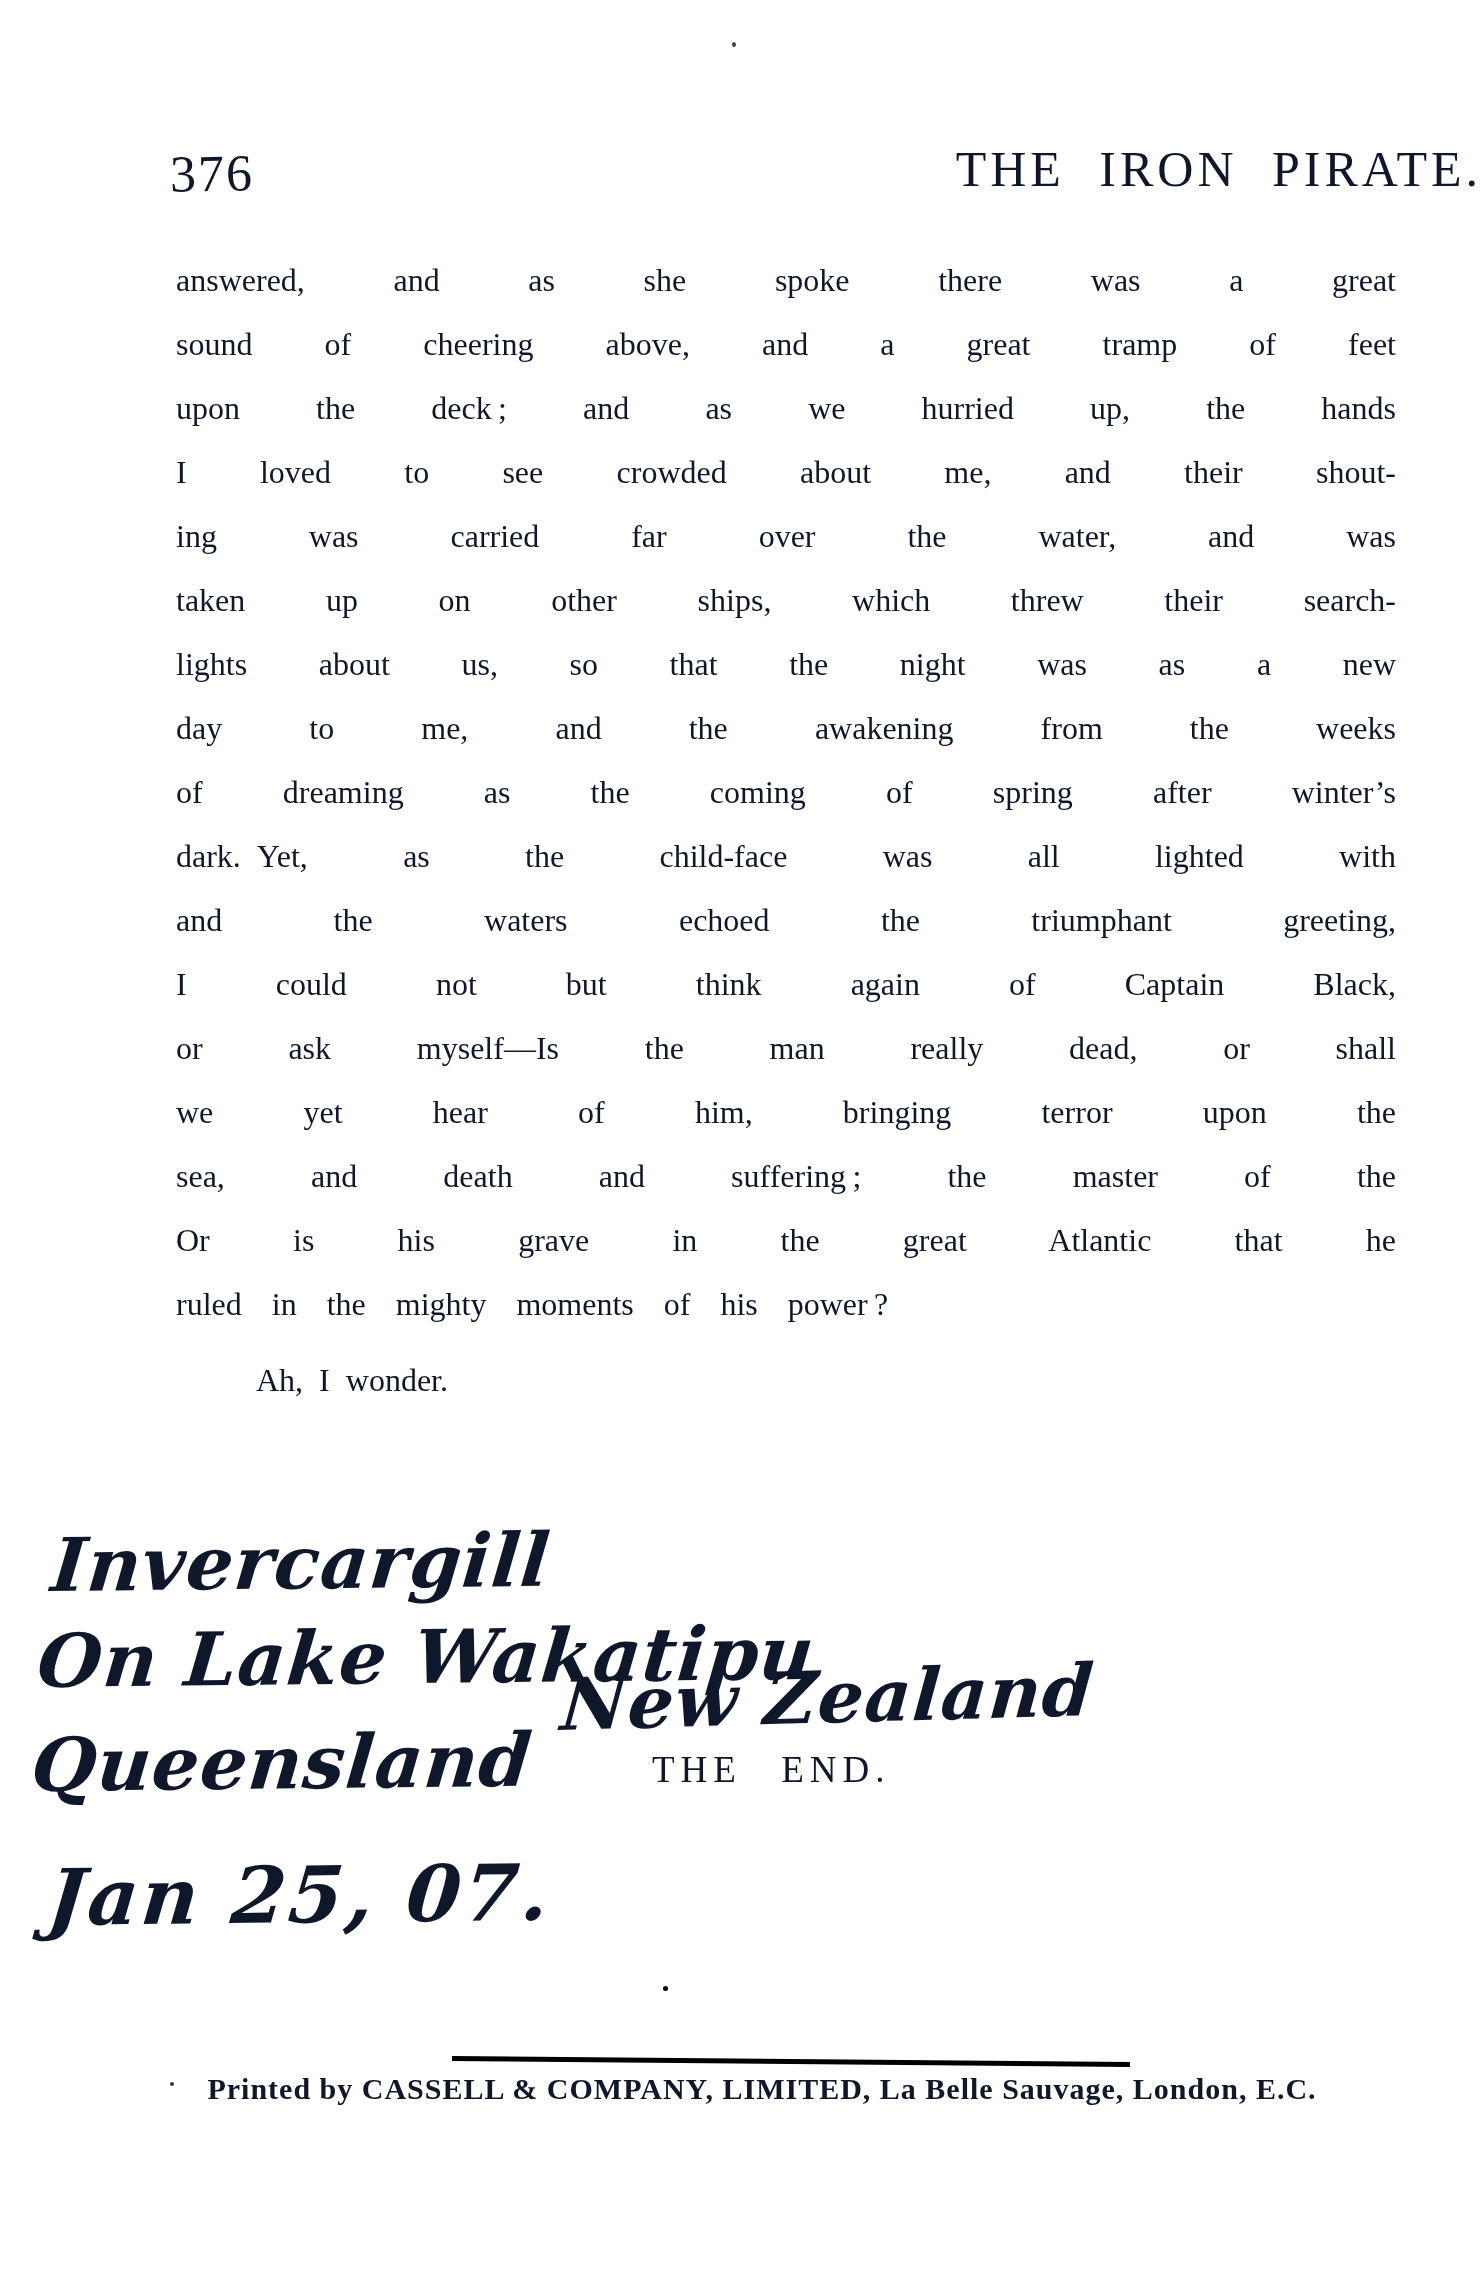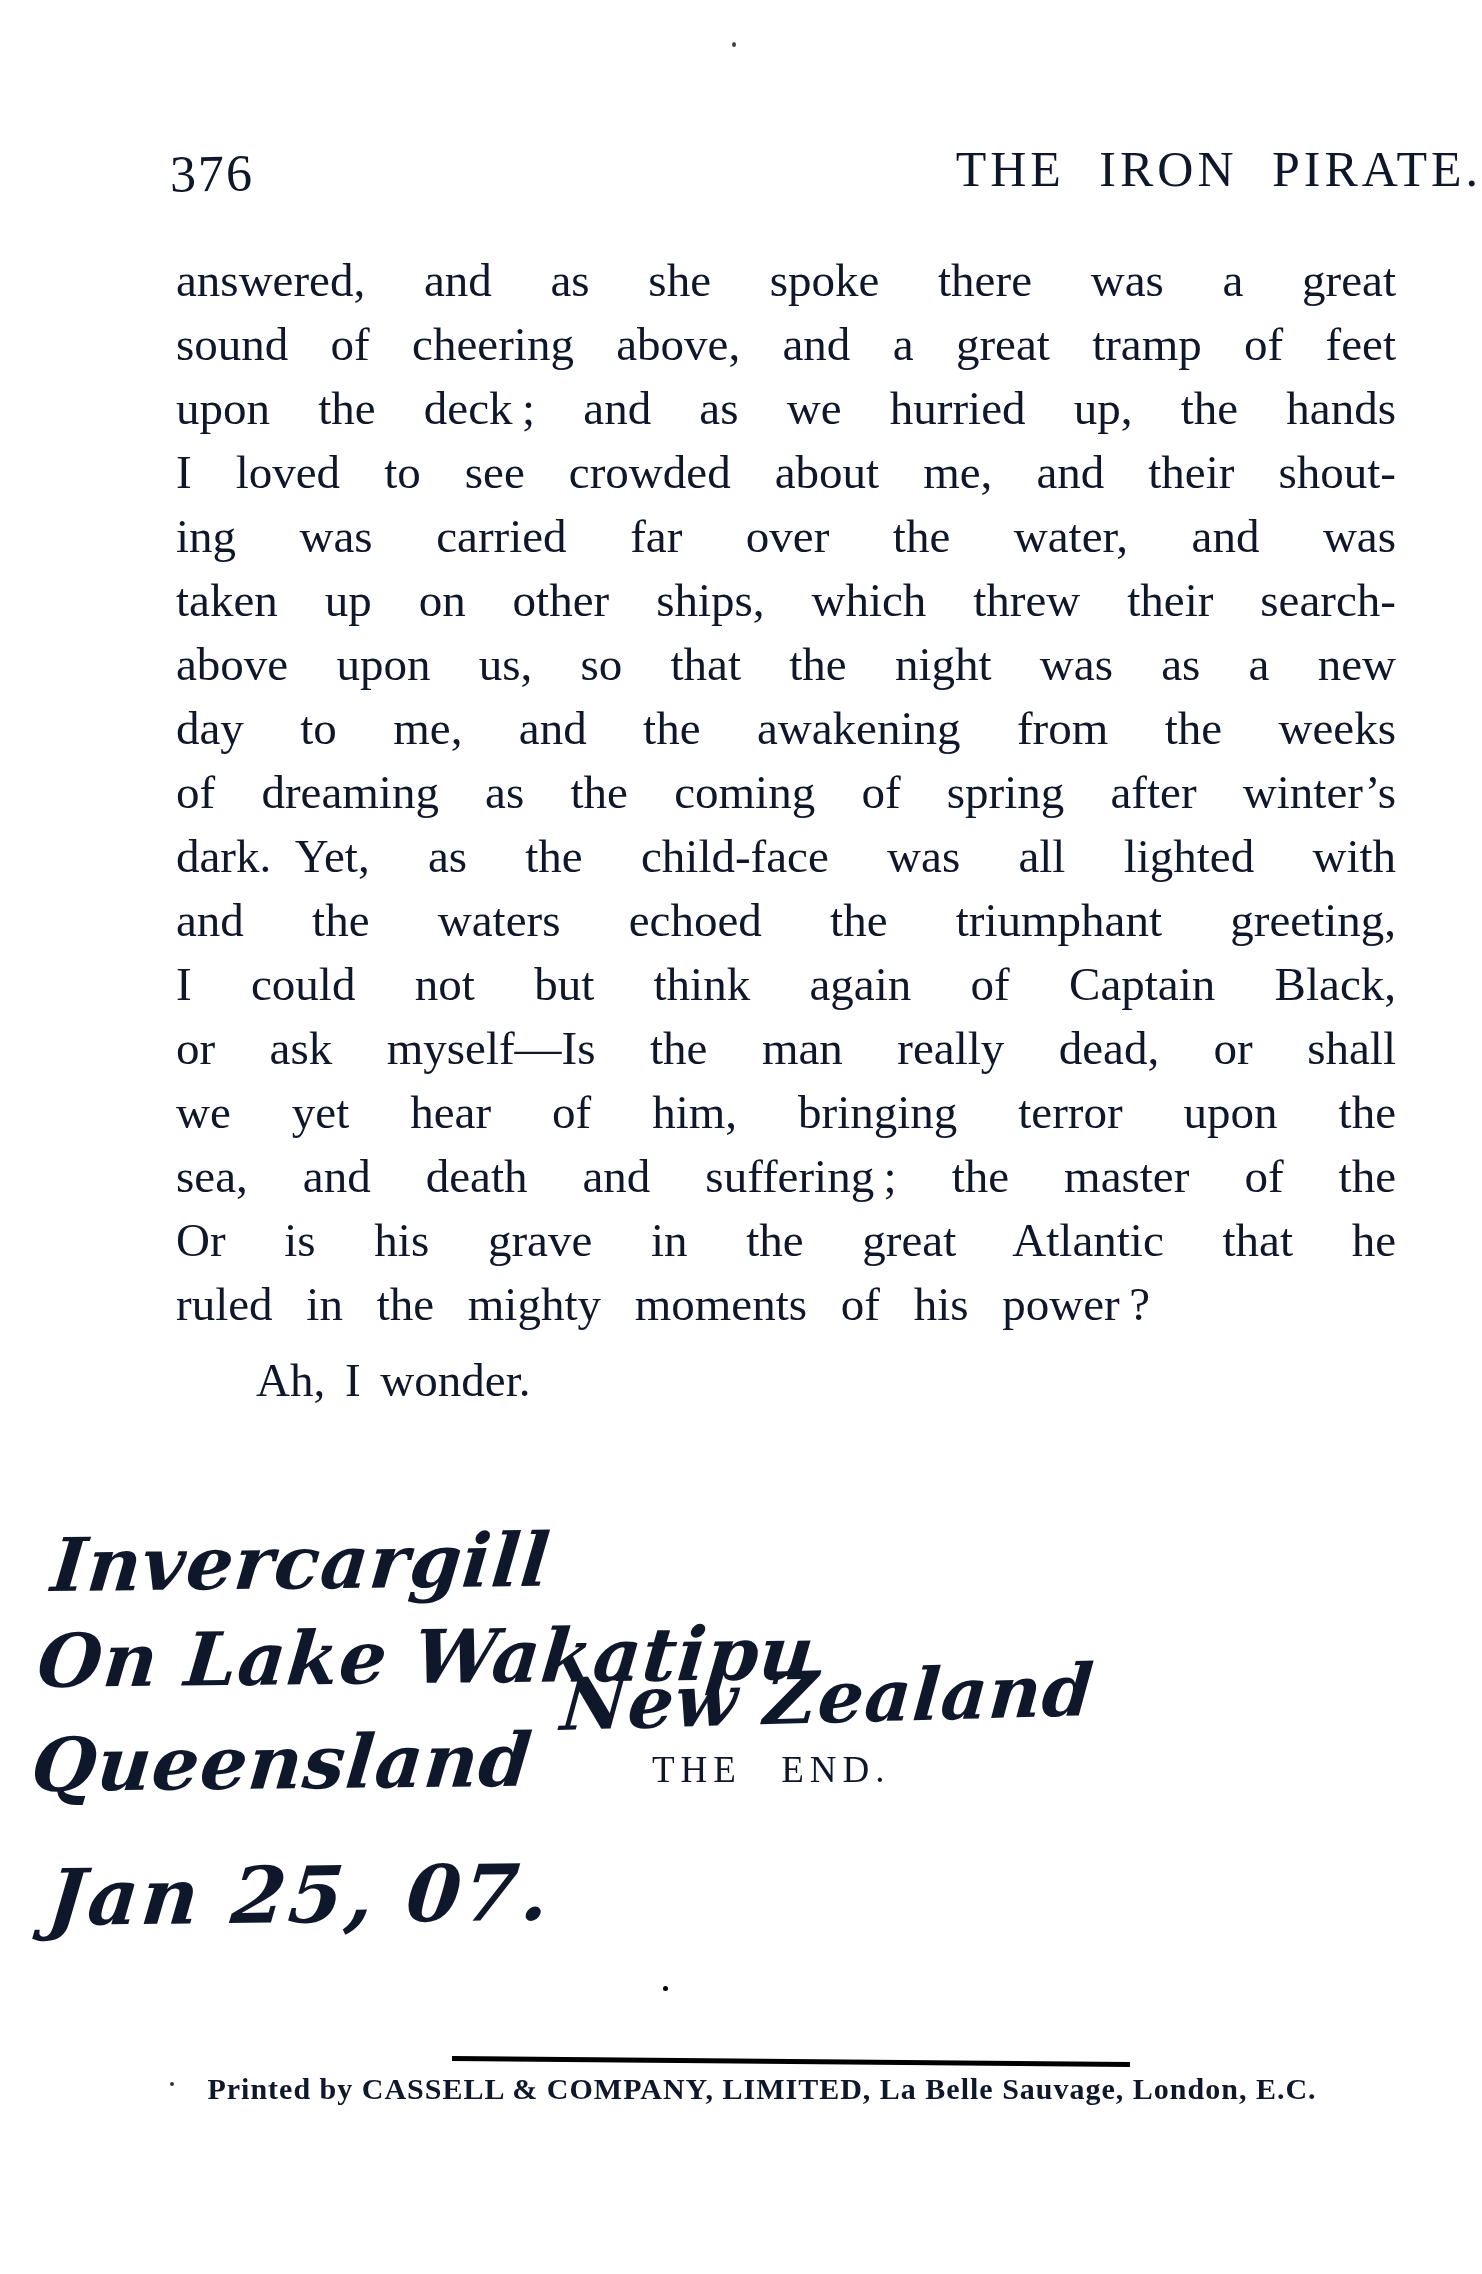--- a/index.html
+++ b/index.html
@@ -34,21 +34,21 @@
     letter-spacing: 4px;
     word-spacing: 18px;
   }
 
   
   .body-block {
     position: absolute;
     left: 176px;
     top: 248px;
     width: 1220px;
-    font-size: 47px;
+    font-size: 32px;
     line-height: 64px;
   }
   .body-lines .line {
     height: 64px;
     text-align: justify;
     text-align-last: justify;
   }
   .body-lines .line:last-child {
     text-align-last: left;
     word-spacing: 22px;
@@ -127,21 +127,21 @@
   <div class="running-title">THE IRON PIRATE.</div>
 
   <div class="body-block">
     <div class="body-lines">
         <div class="line">answered, and as she spoke there was a great</div>
         <div class="line">sound of cheering above, and a great tramp of feet</div>
         <div class="line">upon the deck ; and as we hurried up, the hands</div>
         <div class="line">I loved to see crowded about me, and their shout-</div>
         <div class="line">ing was carried far over the water, and was</div>
         <div class="line">taken up on other ships, which threw their search-</div>
-        <div class="line">above upon us, so that the night was as a new</div>
+        <div class="line">lights about us, so that the night was as a new</div>
         <div class="line">day to me, and the awakening from the weeks</div>
         <div class="line">of dreaming as the coming of spring after winter’s</div>
         <div class="line">dark. Yet, as the child-face was all lighted with</div>
         <div class="line">and the waters echoed the triumphant greeting,</div>
         <div class="line">I could not but think again of Captain Black,</div>
         <div class="line">or ask myself—Is the man really dead, or shall</div>
         <div class="line">we yet hear of him, bringing terror upon the</div>
         <div class="line">sea, and death and suffering ; the master of the</div>
         <div class="line">Or is his grave in the great Atlantic that he</div>
         <div class="line">ruled in the mighty moments of his power ?</div>

